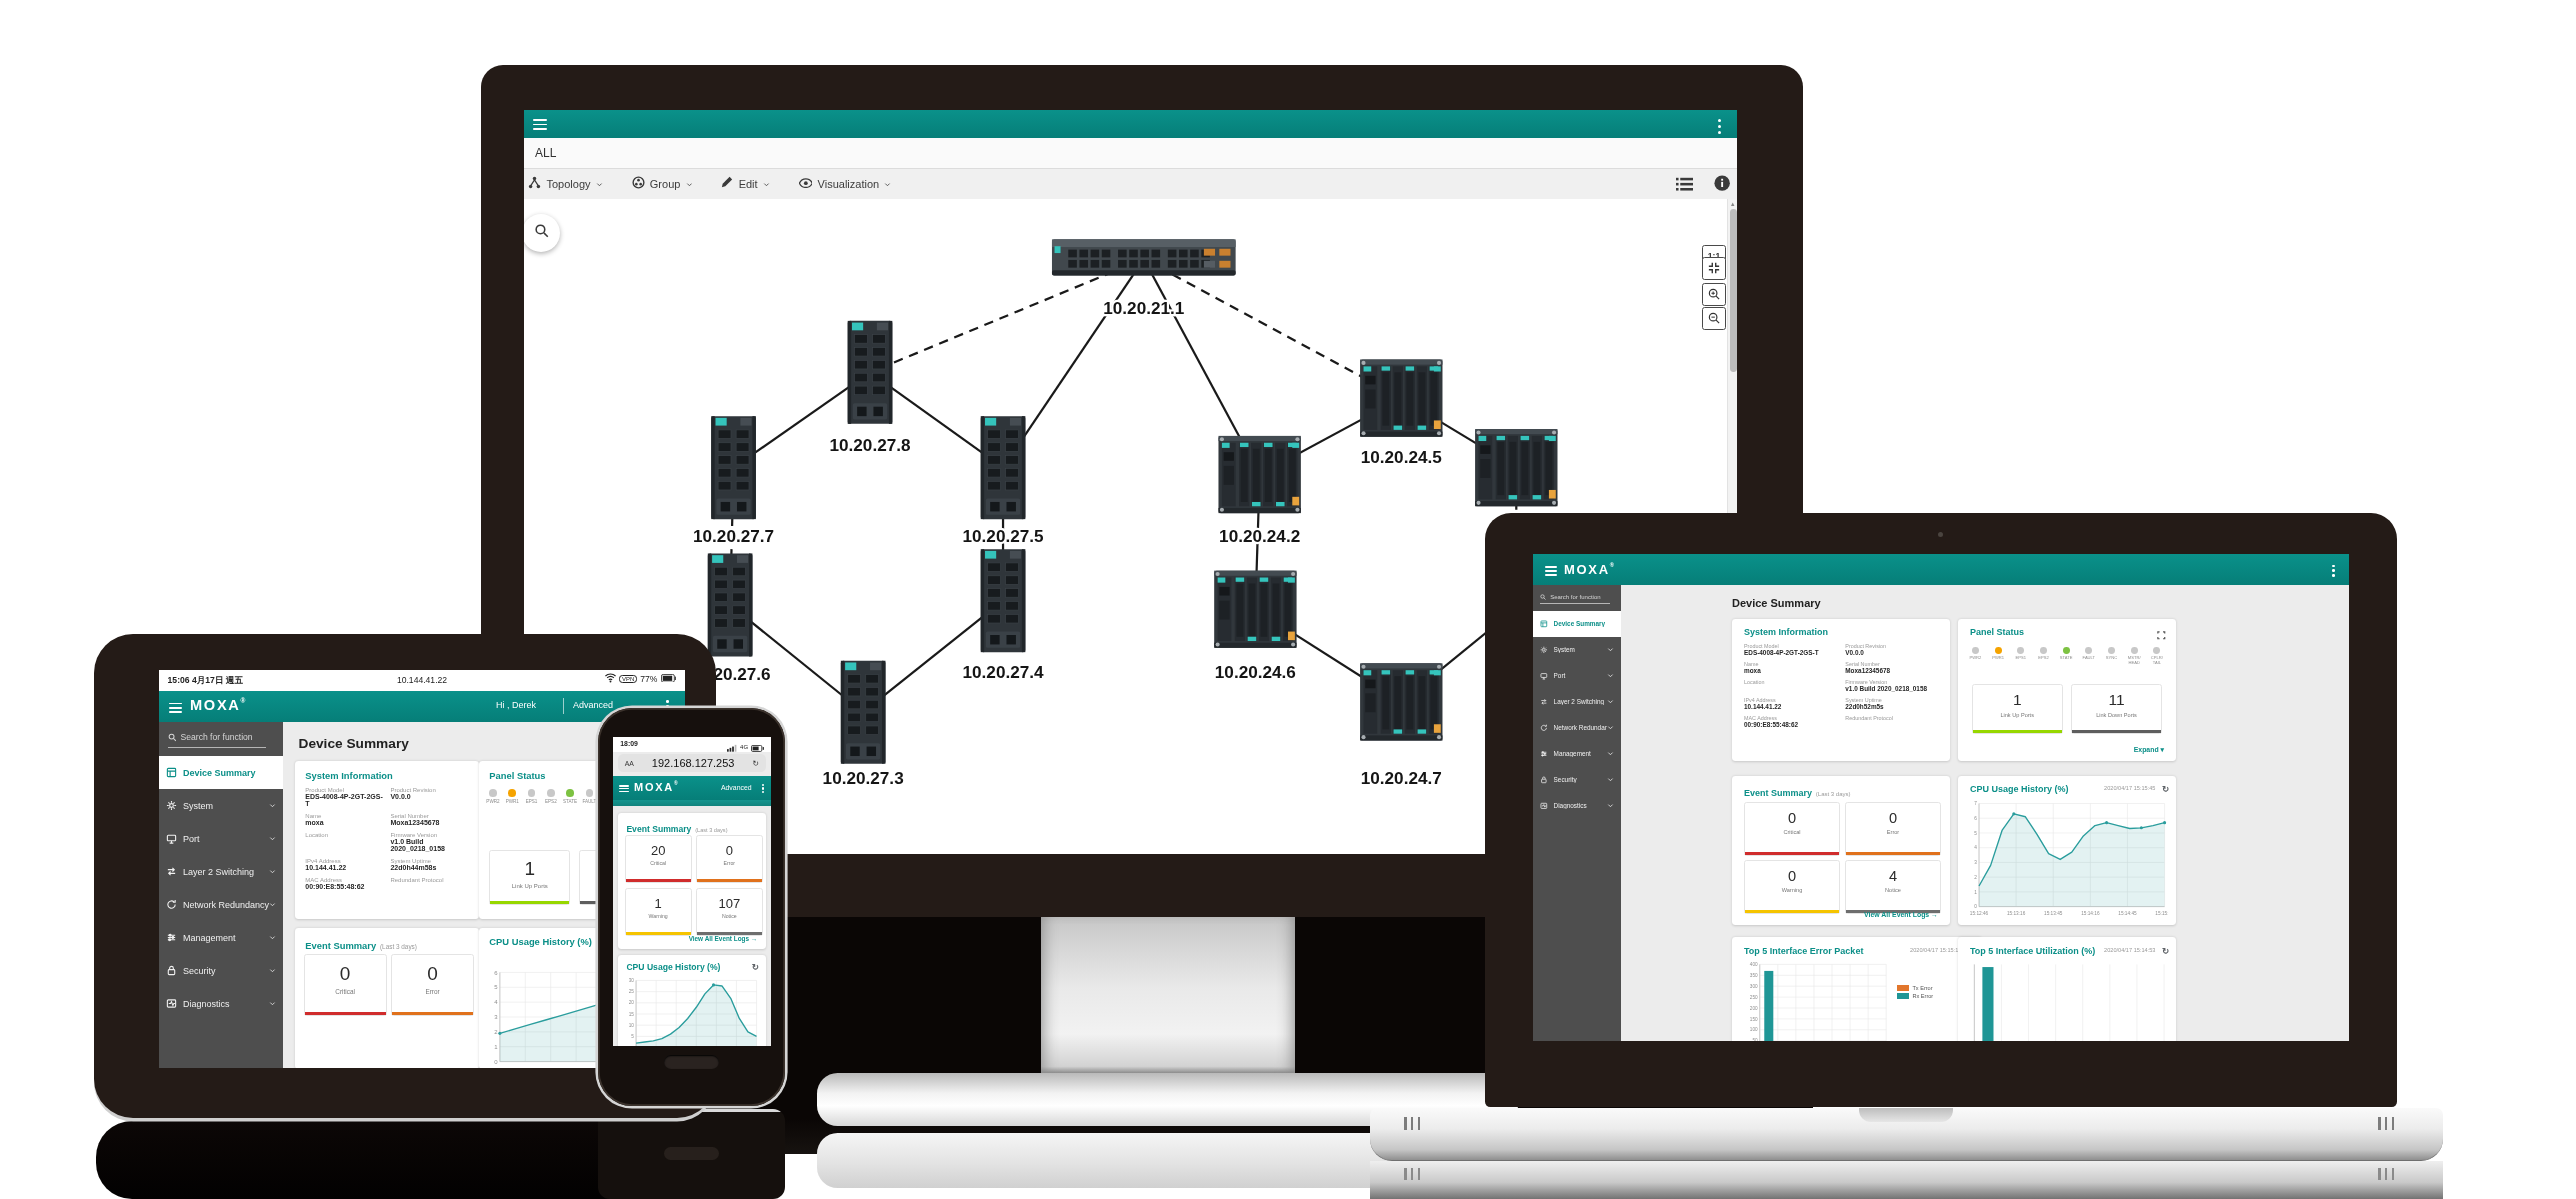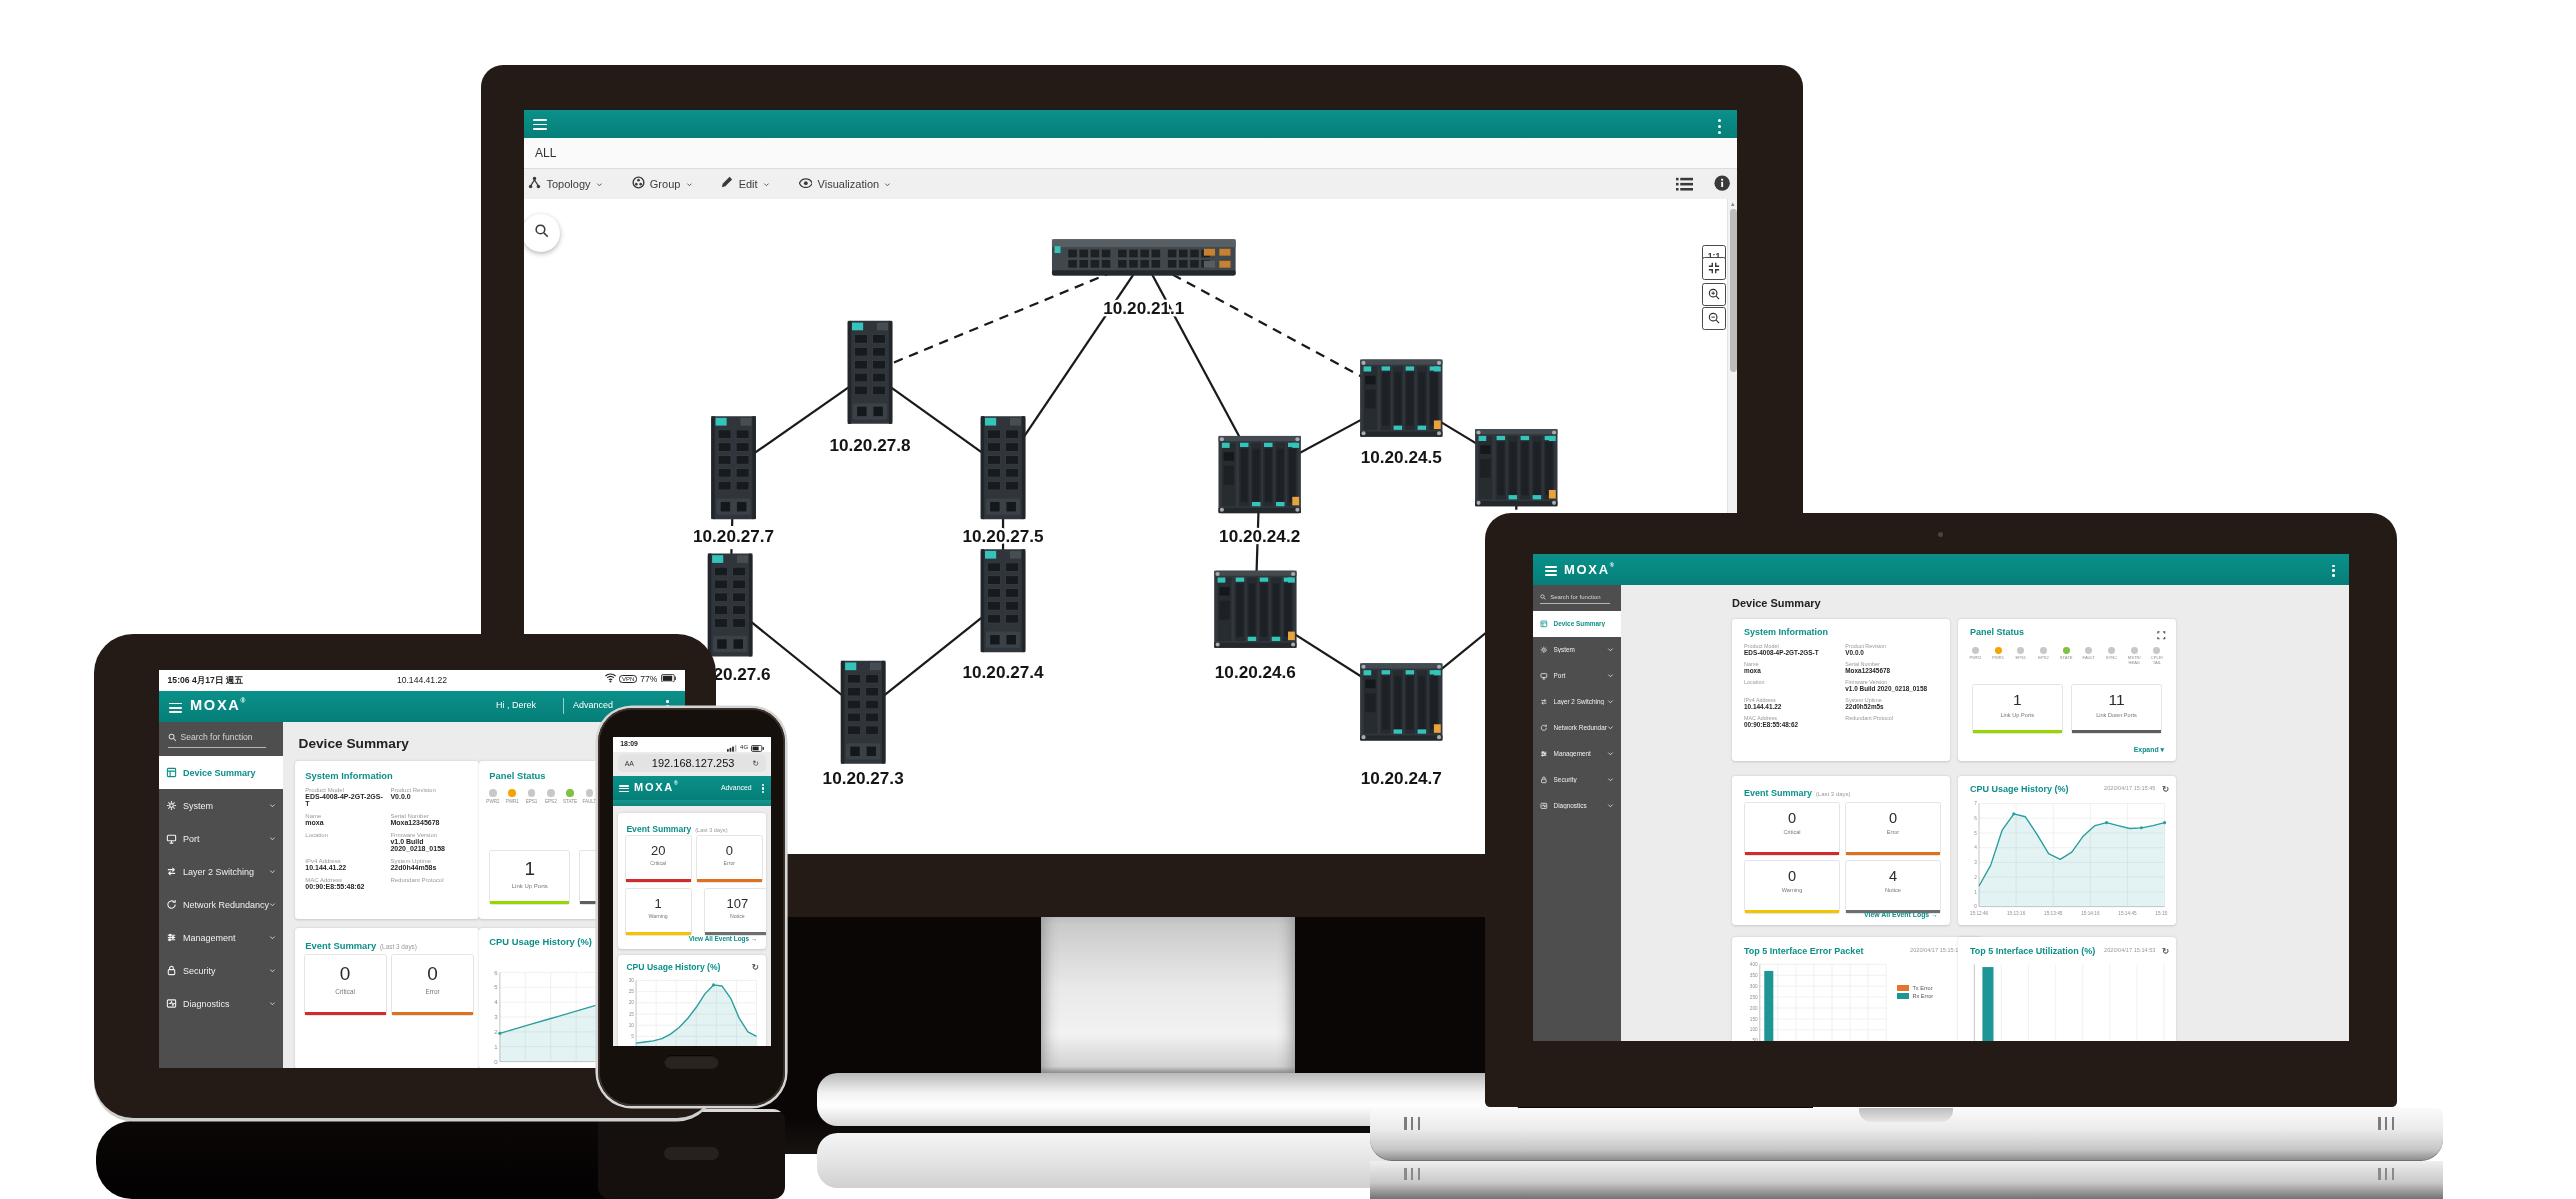--- a/index.html
+++ b/index.html
@@ -1278,21 +1278,21 @@
             <div class="ebox" style="left: 78px; top: 22px; width: 65px; height: 46px;">
               <div class="ev" style="font-size:13px;margin-top:6.5px">0</div>
       <div class="el" style="font-size:5.2px;margin-top:2.6px">Error</div>
       <div class="eu" style="height:2.6px;background:#E0711C"></div>
             </div>
             <div class="ebox" style="left: 6.9px; top: 75px; width: 65px; height: 46px;">
               <div class="ev" style="font-size:13px;margin-top:6.5px">1</div>
       <div class="el" style="font-size:5.2px;margin-top:2.6px">Warning</div>
       <div class="eu" style="height:2.6px;background:#F5C400"></div>
             </div>
-            <div class="ebox" style="left: 78px; top: 75px; width: 65px; height: 46px; margin-left: 8px;">
+            <div class="ebox" style="left: 78px; top: 75px; width: 65px; height: 46px;">
               <div class="ev" style="font-size:13px;margin-top:6.5px">107</div>
       <div class="el" style="font-size:5.2px;margin-top:2.6px">Notice</div>
       <div class="eu" style="height:2.6px;background:#6E6E6E"></div>
             </div>
           </div>
         <div class="abs tlink" style="right:8.6px;bottom:6.9px;font-size:6.4px">
           <span>View All Event Logs</span> →</div>
       </div>
 
       <div class="card" style="left:5.2px;top:218px;width:148px;height:103px">

